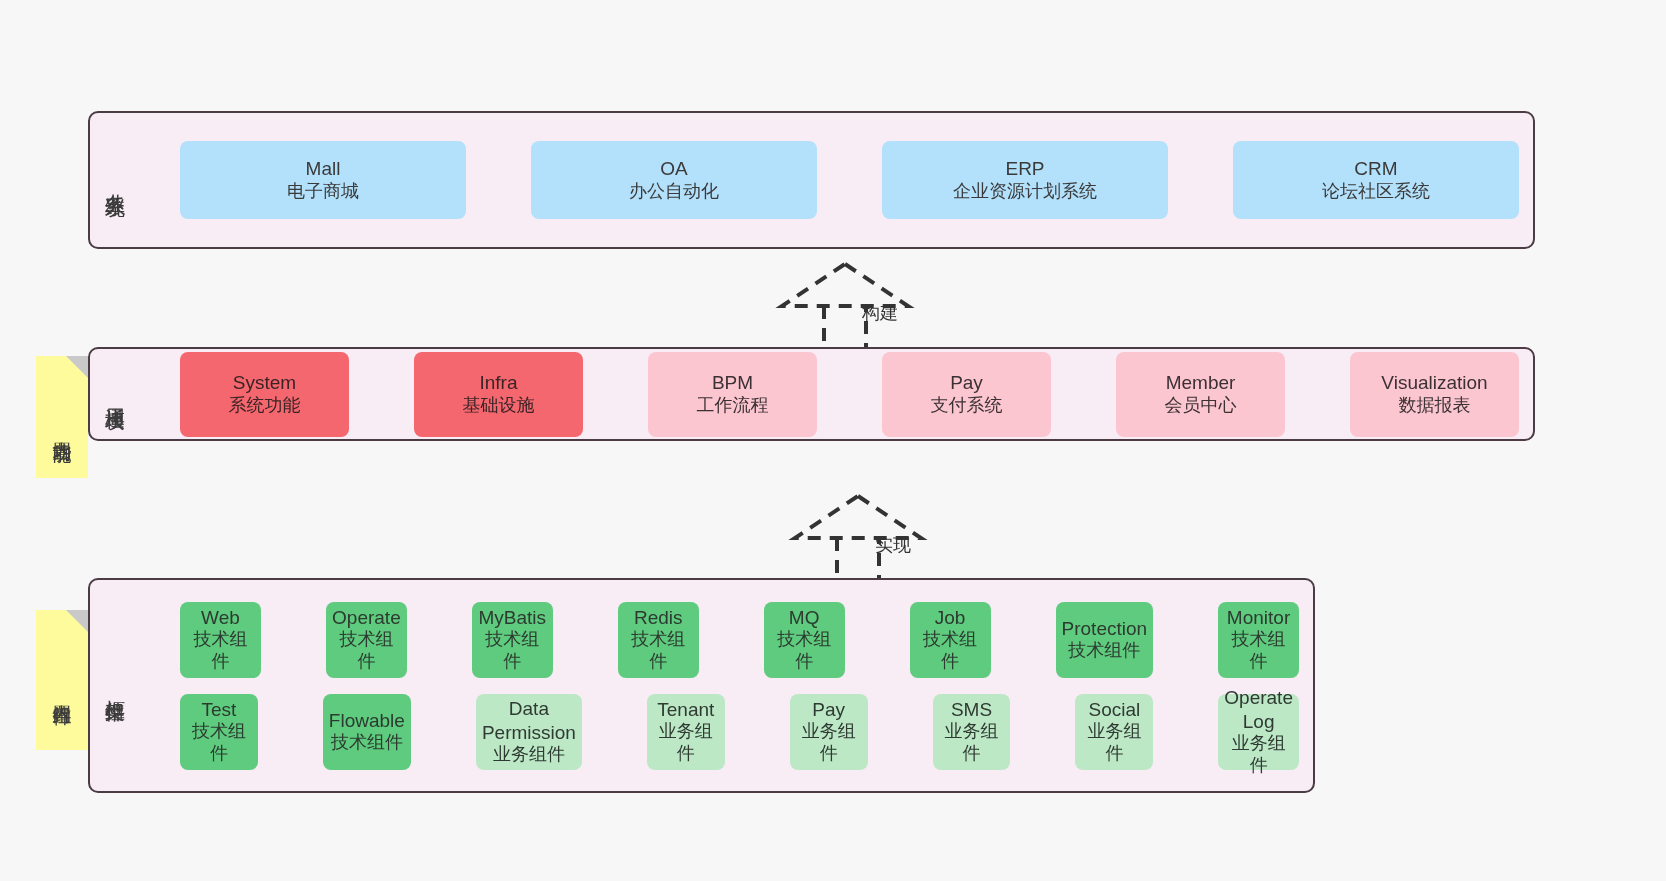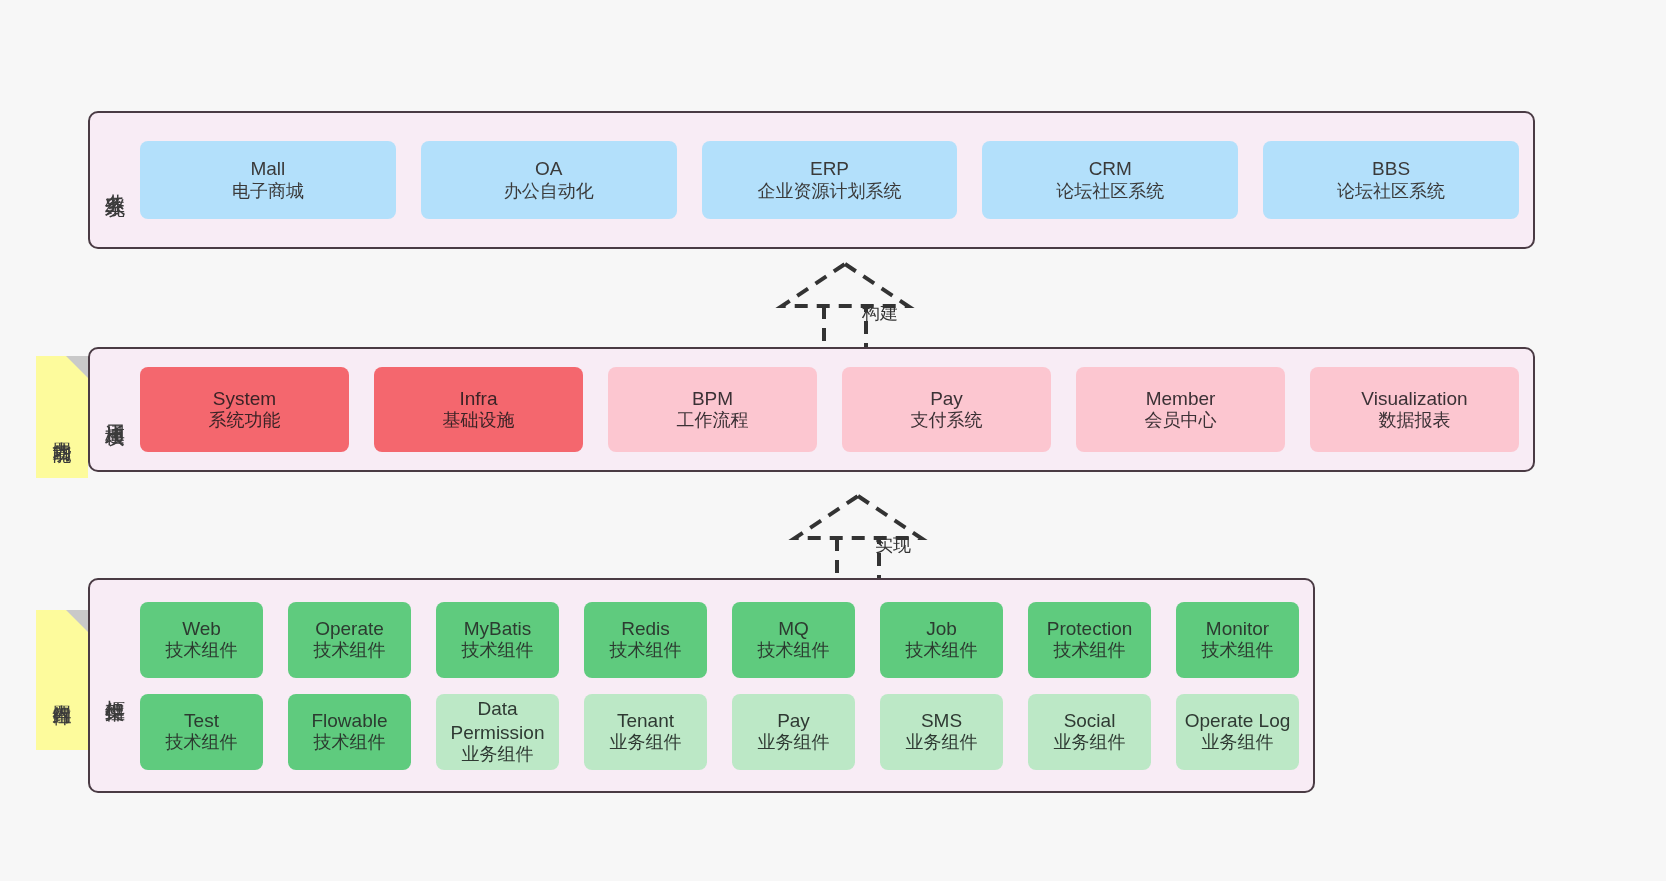--- a/index.html
+++ b/index.html
@@ -65,20 +65,21 @@
     border-radius: 8px;
     display: flex;
     flex-direction: column;
     align-items: center;
     justify-content: center;
     text-align: center;
     line-height: 1.22;
     box-sizing: border-box;
     padding: 4px 6px;
     user-select: none;
+    margin-left: 40px;
   }
   .card .en { font-size: 19px; }
   .card .cn { font-size: 18px; }
 
   .card.blue      { background: #b3e0fb; color: #3a3a3a; height: 78px; }
   .card.red       { background: #f4676e; color: #3b2326; height: 85px; }
   .card.pink      { background: #fcc6d0; color: #3b3135; height: 85px; }
   .card.green     { background: #5fcb7e; color: #2c3b30; height: 76px; }
   .card.lightgreen{ background: #bce8c6; color: #2f3a33; height: 76px; }
 
@@ -152,43 +153,39 @@
           <span class="cn">办公自动化</span>
         </div>
         <div class="card blue">
           <span class="en">ERP</span>
           <span class="cn">企业资源计划系统</span>
         </div>
         <div class="card blue">
           <span class="en">CRM</span>
           <span class="cn">论坛社区系统</span>
         </div>
-        <div class="card blue">
-          <span class="en">BBS</span>
-          <span class="cn">论坛社区系统</span>
-        </div>
       </div>
     </div>
   </div>
 
   <div class="arrow" style="left:760px; top:258px;">
     <svg viewBox="0 0 170 100" width="170" height="100" aria-hidden="true">
 
       <path d="M 85 6 L 148 48 L 22 48 Z" fill="none" stroke="#333333" stroke-width="4" stroke-dasharray="13 9" stroke-linejoin="miter"></path>
 
       <path d="M 64 48 L 64 96 L 106 96 L 106 48" fill="none" stroke="#333333" stroke-width="4" stroke-dasharray="13 9"></path>
     </svg>
     <span class="arrow-label">构建</span>
   </div>
 
   <div class="sticky" id="sticky-common" style="left:36px; top:356px; height:122px;">
     <span>内置功能</span>
   </div>
 
-  <div class="layer" id="layer-common" style="left:88px; top:347px; width:1447px; height:125px;">
+  <div class="layer" id="layer-common" style="left:88px; top:347px; width:1447px; height:94px;">
     <div class="layer-title">通用模块</div>
     <div class="layer-body">
       <div class="row">
         <div class="card red">
           <span class="en">System</span>
           <span class="cn">系统功能</span>
         </div>
         <div class="card red">
           <span class="en">Infra</span>
           <span class="cn">基础设施</span>

